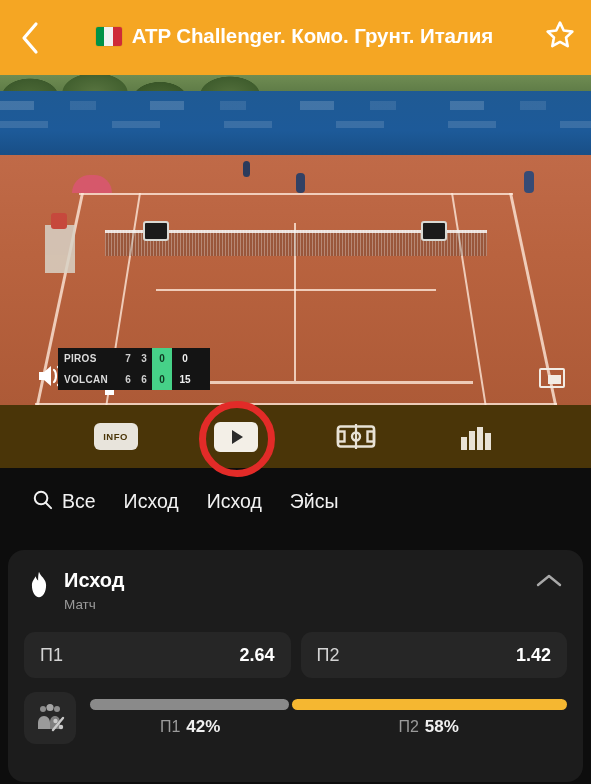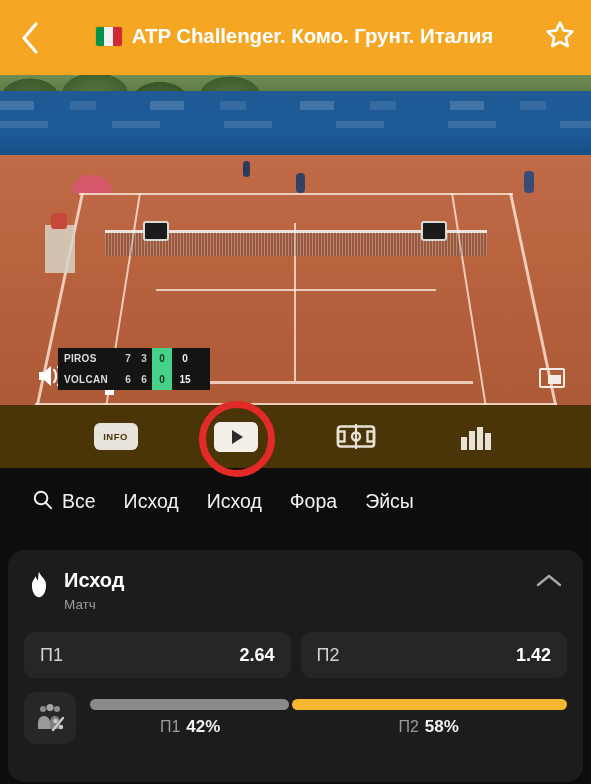--- a/index.html
+++ b/index.html
@@ -439,23 +439,20 @@
       </span>
       <span class="lbl">Все</span>
     </div>
     <div class="chip">
       <span class="lbl">Исход</span>
     </div>
     <div class="chip">
       <span class="lbl">Исход</span>
     </div>
     <div class="chip">
-      <span class="lbl">Фора</span>
-    </div>
-    <div class="chip">
       <span class="lbl">Эйсы</span>
     </div>
   </div>
 
   <div class="card">
     <div class="card-head">
       <span style="margin-top:2px;">
         <svg width="22" height="27" viewBox="0 0 18 22">
           <path d="M9 0.5c1.2 4 5.8 5.6 5.8 11.2C14.8 17.4 12.2 21.5 9 21.5S3.2 17.4 3.2 11.7C3.2 8 5.3 6.6 6.2 4.2c.6 2.1 1.6 3 2.1 3.6C8.2 5.4 8.4 2.6 9 .5z" fill="#ffffff"></path>
         </svg>

